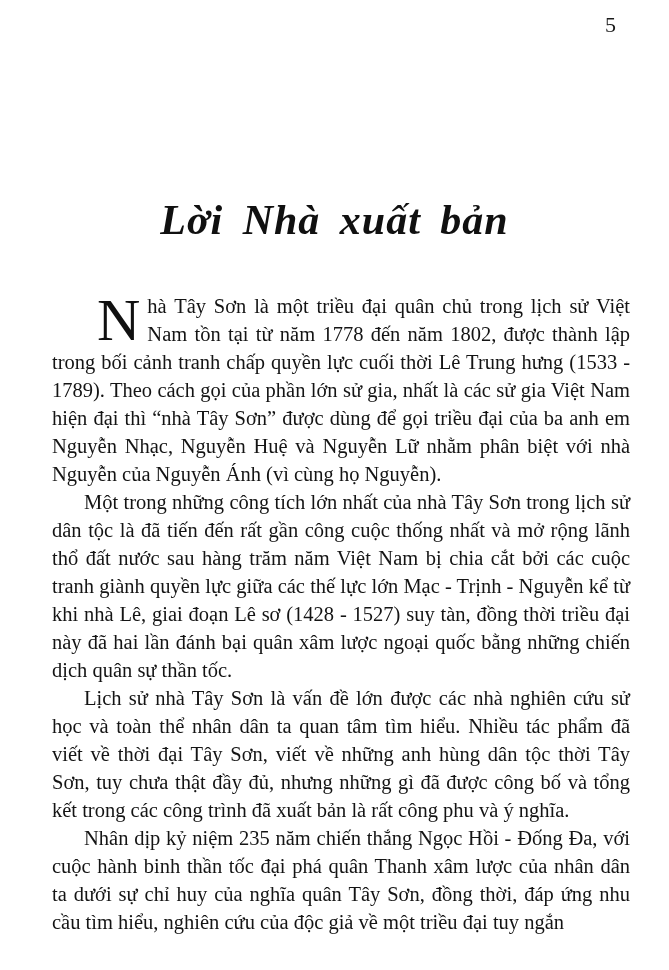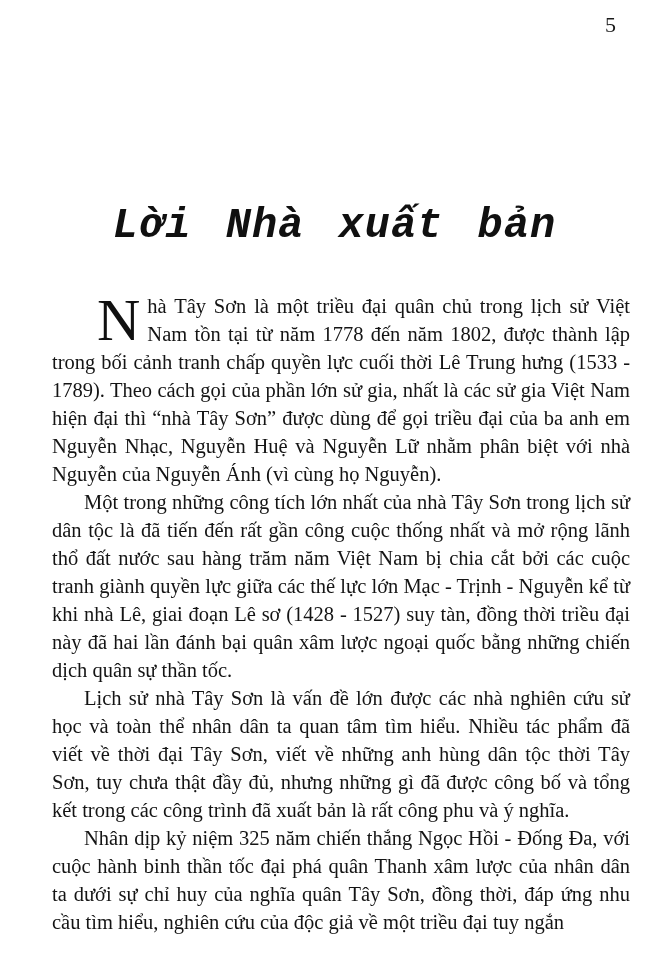--- a/index.html
+++ b/index.html
@@ -18,26 +18,26 @@
   }
   .page-number {
     position: absolute;
     top: 12px;
     right: 53px;
     font-size: 22px;
     color: #1a1a1a;
   }
   .title {
     position: absolute;
-    top: 202px;
+    top: 196px;
     left: 0;
     right: 0;
     margin: 0;
     text-align: center;
-    font-family: Liberation Mono, monospace;
+    font-family: Liberation Serif, serif;
     font-style: italic;
     font-weight: 700;
     font-size: 42px;
     letter-spacing: 1px;
     word-spacing: 8px;
     color: #101010;
   }
   .body-text {
     position: absolute;
     left: 52px;
@@ -77,16 +77,16 @@
   <div class="body-text">
 
     <p>
       <span class="dropcap">N</span><span>hà Tây Sơn là một triều đại quân chủ trong lịch sử Việt Nam tồn tại từ năm 1778 đến năm 1802, được thành lập trong bối cảnh tranh chấp quyền lực cuối thời Lê Trung hưng (1533 - 1789). Theo cách gọi của phần lớn sử gia, nhất là các sử gia Việt Nam hiện đại thì “nhà Tây Sơn” được dùng để gọi triều đại của ba anh em Nguyễn Nhạc, Nguyễn Huệ và Nguyễn Lữ nhằm phân biệt với nhà Nguyễn của Nguyễn Ánh (vì cùng họ Nguyễn).</span>
     </p>
 
     <p class="indent">Một trong những công tích lớn nhất của nhà Tây Sơn trong lịch sử dân tộc là đã tiến đến rất gần công cuộc thống nhất và mở rộng lãnh thổ đất nước sau hàng trăm năm Việt Nam bị chia cắt bởi các cuộc tranh giành quyền lực giữa các thế lực lớn Mạc - Trịnh - Nguyễn kể từ khi nhà Lê, giai đoạn Lê sơ (1428 - 1527) suy tàn, đồng thời triều đại này đã hai lần đánh bại quân xâm lược ngoại quốc bằng những chiến dịch quân sự thần tốc.</p>
 
     <p class="indent">Lịch sử nhà Tây Sơn là vấn đề lớn được các nhà nghiên cứu sử học và toàn thể nhân dân ta quan tâm tìm hiểu. Nhiều tác phẩm đã viết về thời đại Tây Sơn, viết về những anh hùng dân tộc thời Tây Sơn, tuy chưa thật đầy đủ, nhưng những gì đã được công bố và tổng kết trong các công trình đã xuất bản là rất công phu và ý nghĩa.</p>
 
-    <p class="indent">Nhân dịp kỷ niệm 325 năm chiến thắng Ngọc Hồi - Đống Đa, với cuộc hành binh thần tốc đại phá quân Thanh xâm lược của nhân dân ta dưới sự chỉ huy của nghĩa quân Tây Sơn, đồng thời, đáp ứng nhu cầu tìm hiểu, nghiên cứu của độc giả về một triều đại tuy ngắn</p>
+    <p class="indent">Nhân dịp kỷ niệm 235 năm chiến thắng Ngọc Hồi - Đống Đa, với cuộc hành binh thần tốc đại phá quân Thanh xâm lược của nhân dân ta dưới sự chỉ huy của nghĩa quân Tây Sơn, đồng thời, đáp ứng nhu cầu tìm hiểu, nghiên cứu của độc giả về một triều đại tuy ngắn</p>
 
   </div>
 </div>
 
 </body></html>

